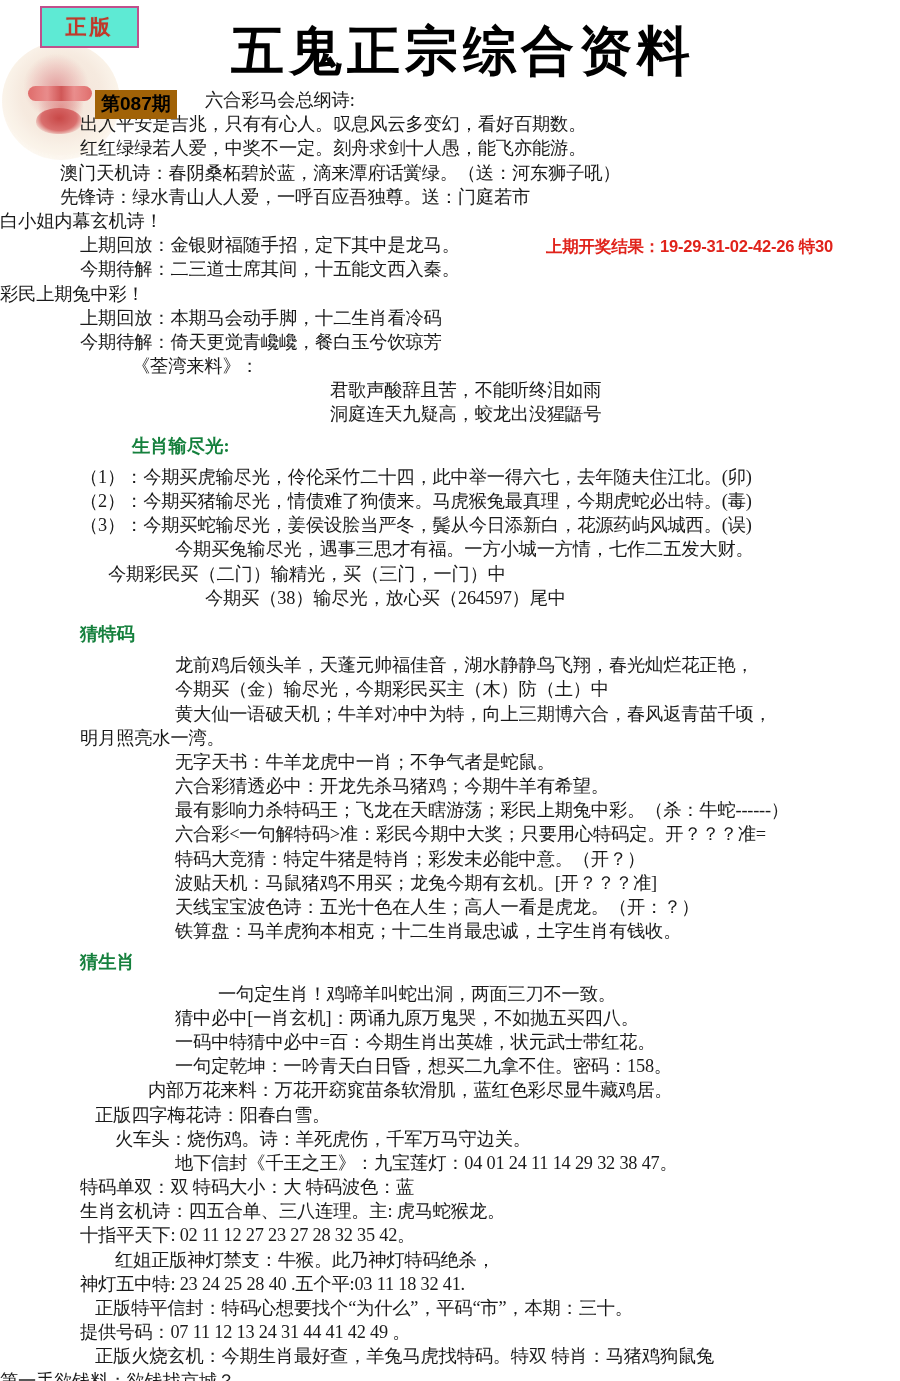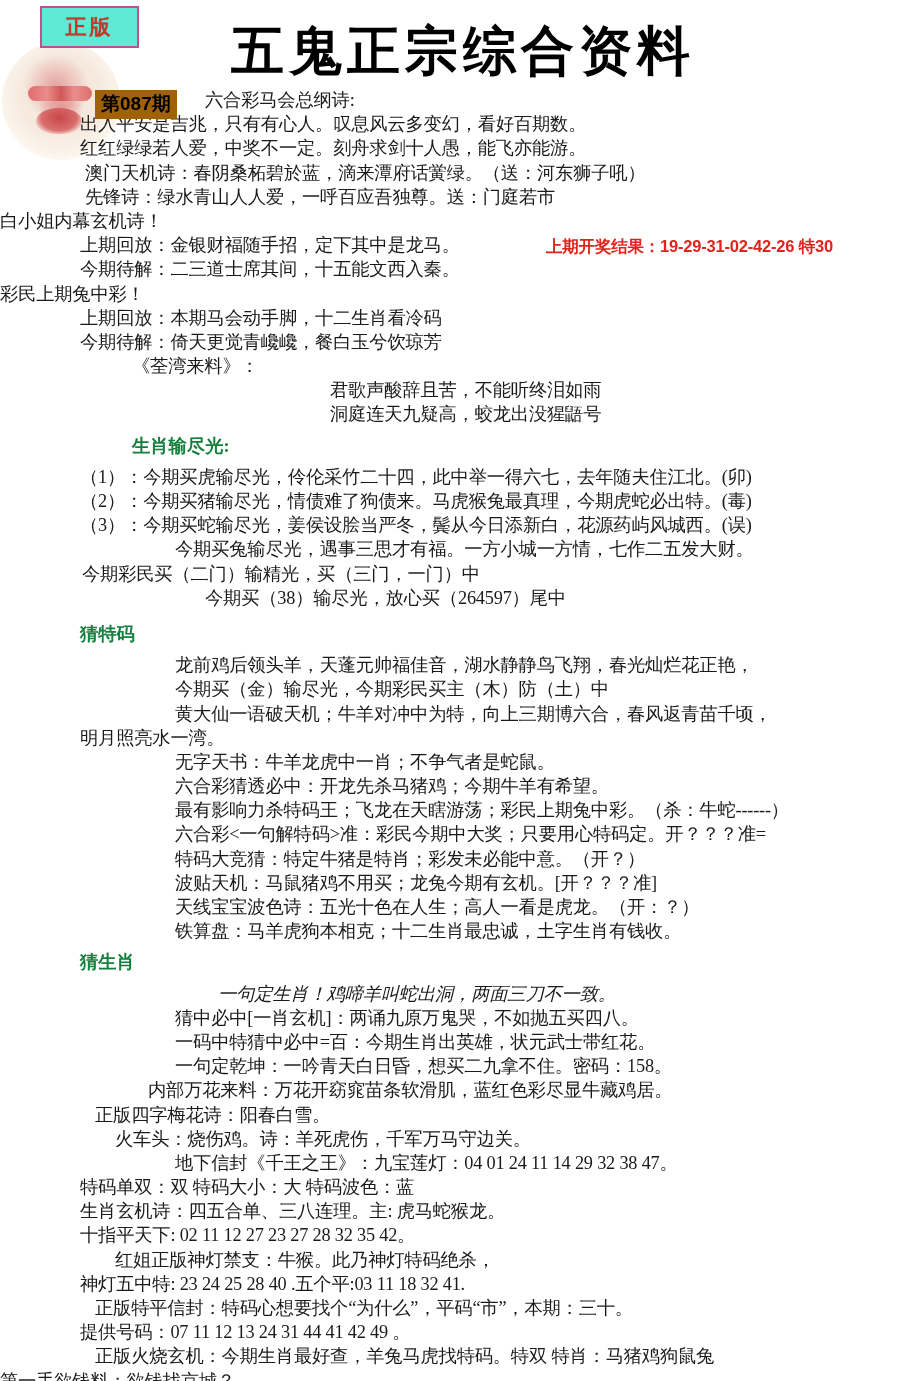--- a/index.html
+++ b/index.html
@@ -137,26 +137,26 @@
   .sec {
     color: #15803d;
     font-weight: 700;
     font-size: 18.3px;
     line-height: 24.2px;
     height: 24.2px;
     white-space: nowrap;
   }
   .i1  { padding-left: 95px; }
   .i2  { padding-left: 115px; }
-  .i3  { padding-left: 85px; }
+  .i3  { padding-left: 60px; }
   .i4  { }
   .i5  { padding-left: 175px; }
-  .i6  { padding-left: 82px; }
+  .i6  { padding-left: 108px; }
   .i7  { padding-left: 205px; }
-  .i8  { padding-left: 218px; font-style: italic; }
+  .i8  { padding-left: 218px; }
   .i12 { padding-left: 330px; }
   .i13 { padding-left: 80px; }
   .i14 { padding-left: 132px; }
   .i15 { padding-left: 148px; }
   .gapsm { height: 7px; }
   .gapmd { height: 12px; }
 </style>
 </head>
 <body>
 

